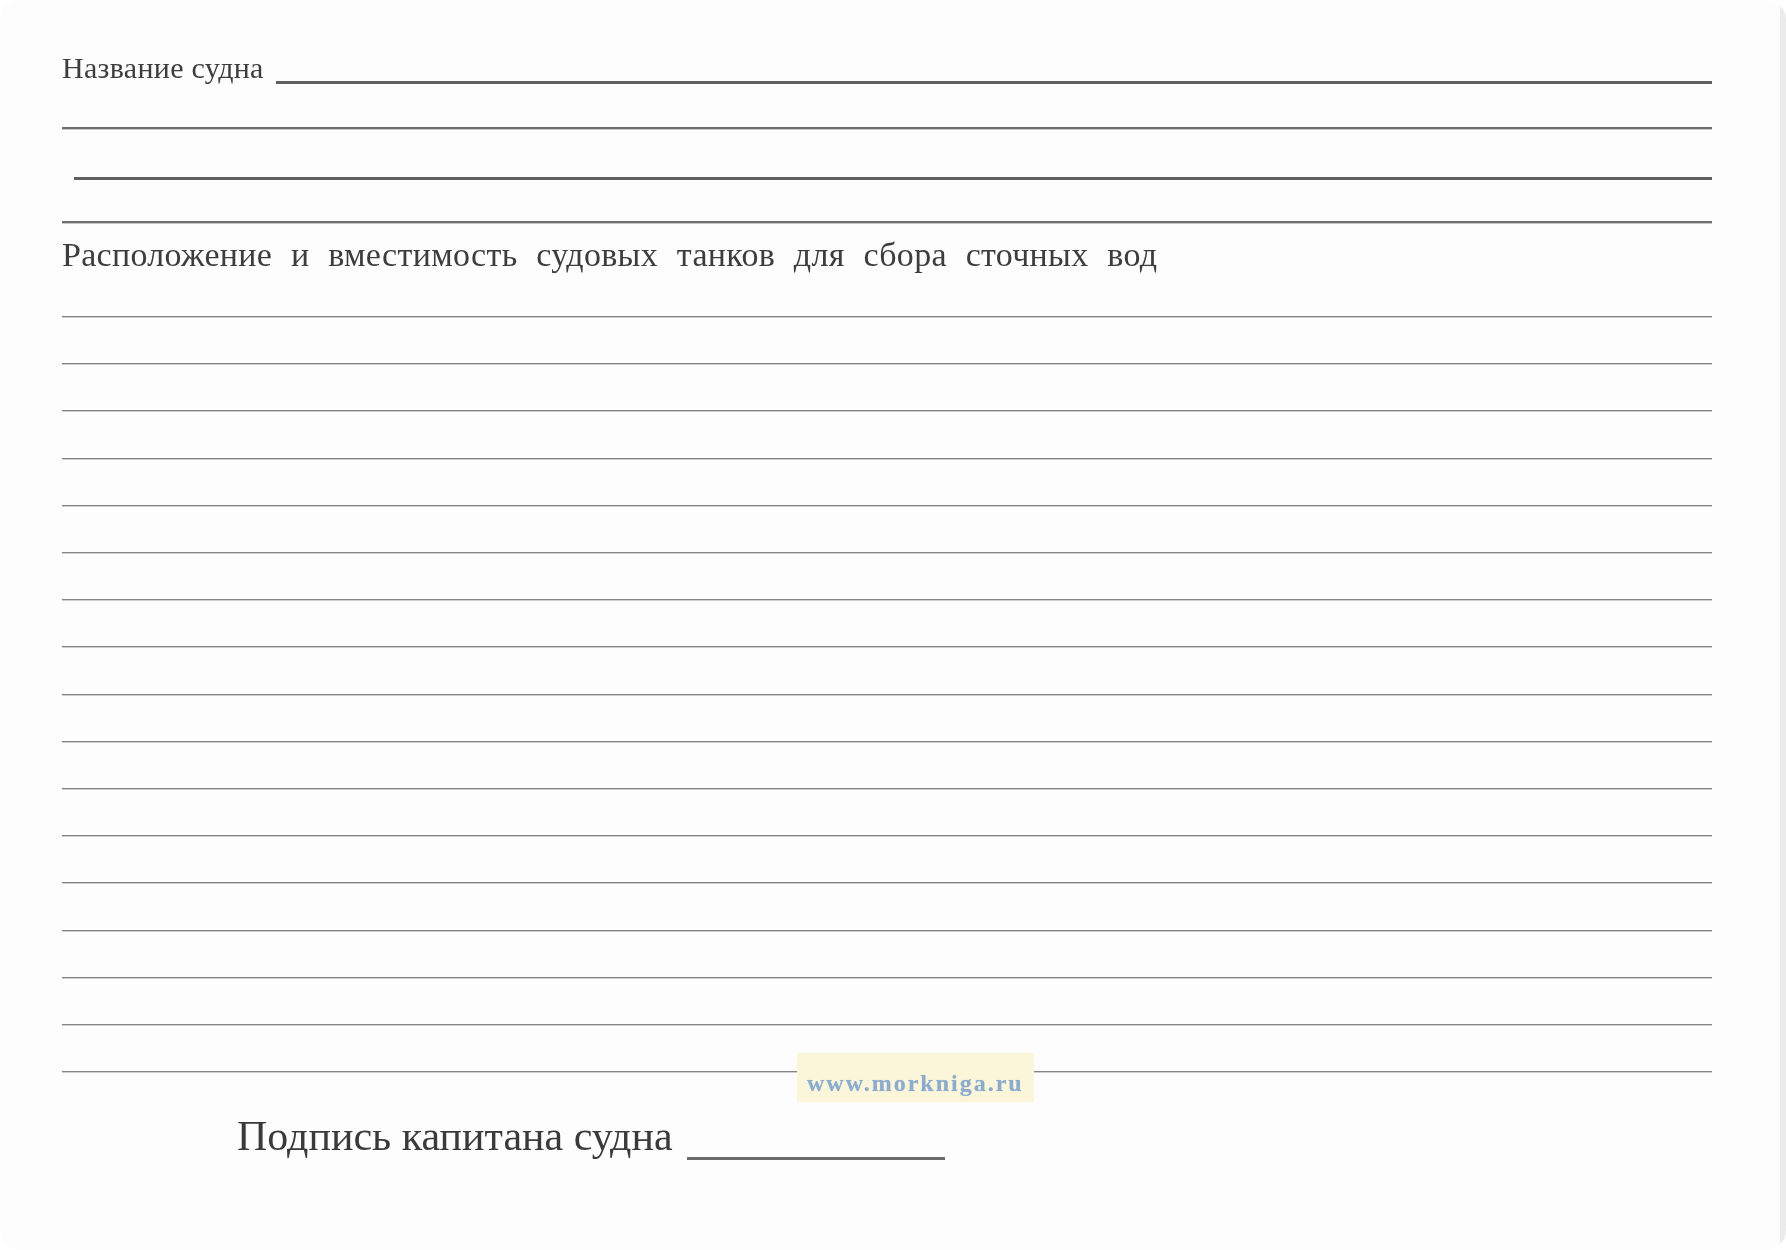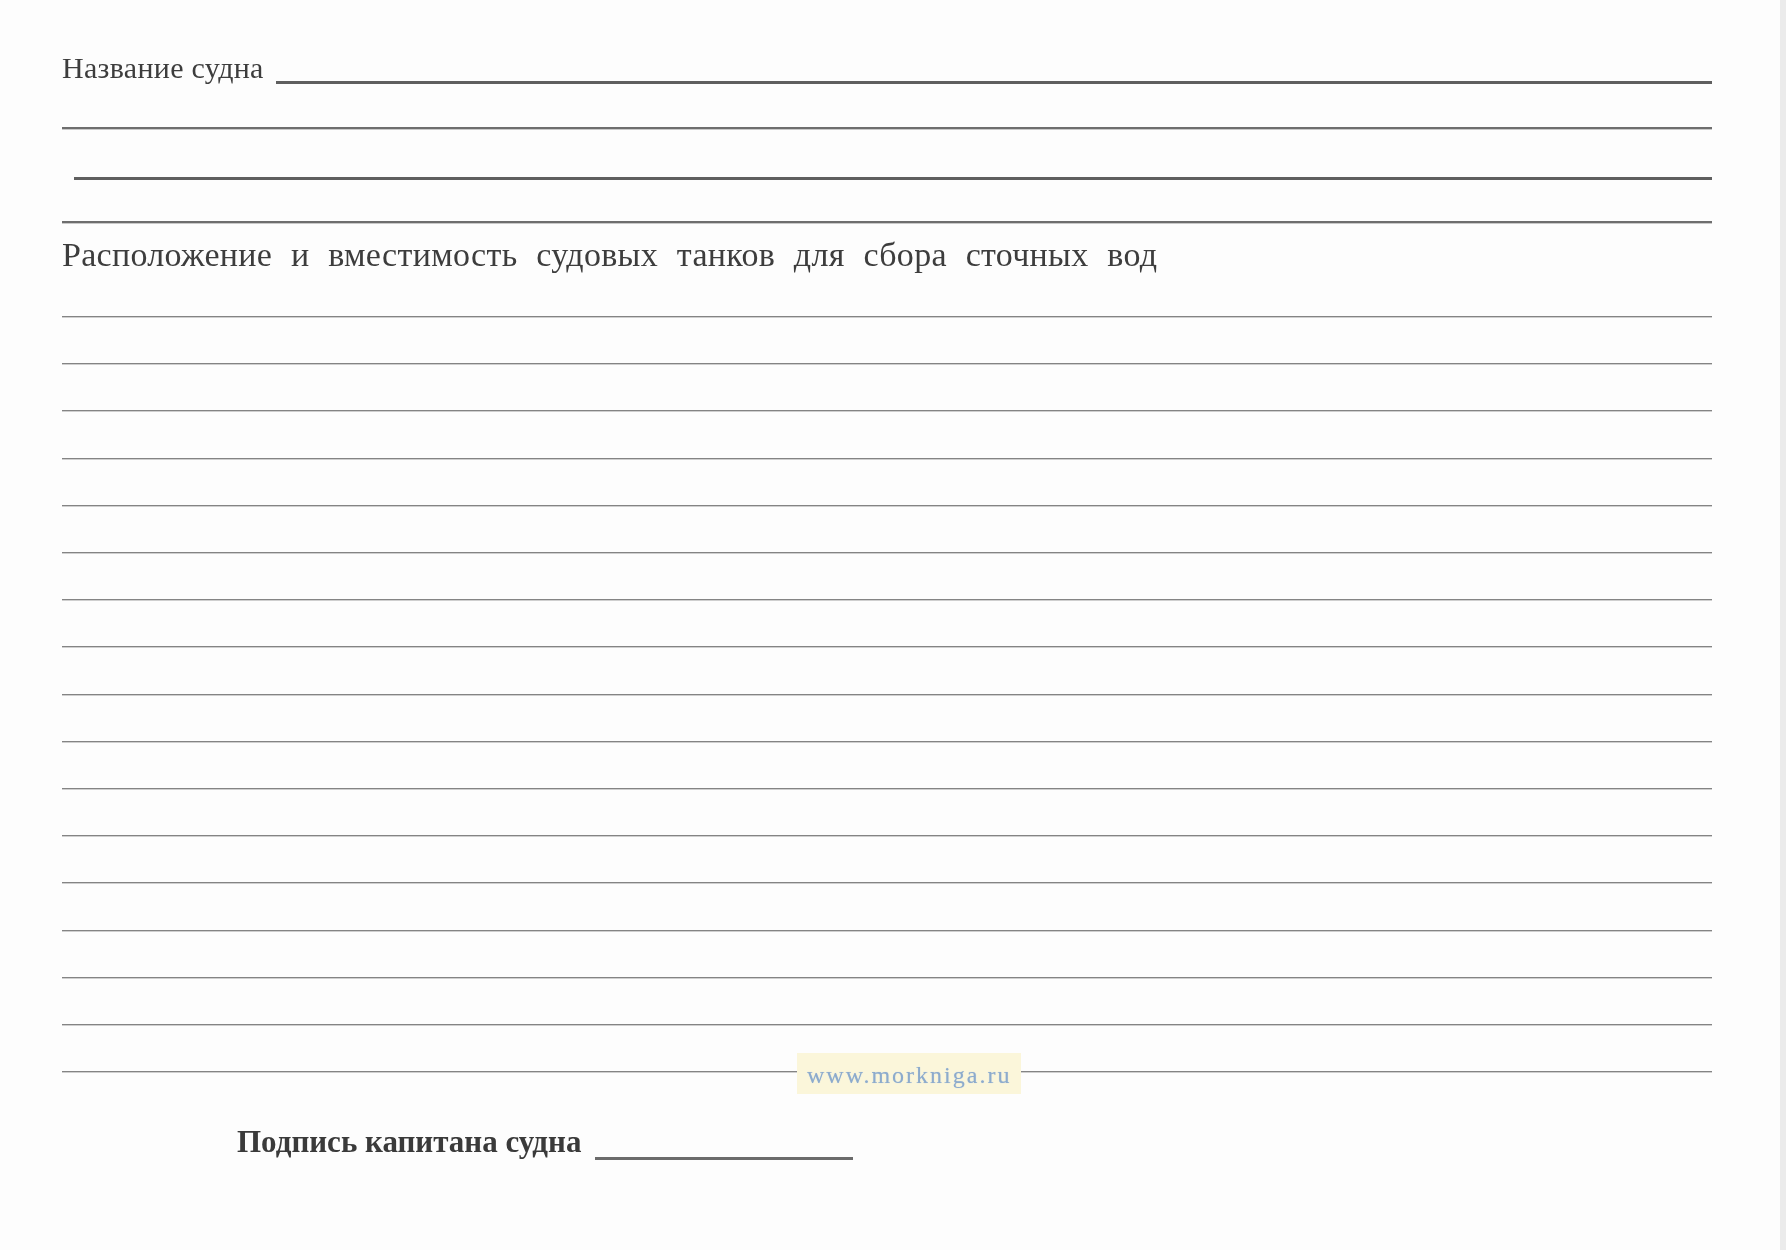--- a/index.html
+++ b/index.html
@@ -5,20 +5,21 @@
   * { margin: 0; padding: 0; box-sizing: border-box; }
   html, body { background: #ffffff; }
   .page {
     position: relative;
     width: 1786px;
     height: 1250px;
     background: #fdfdfd;
     font-family: "Liberation Serif", "DejaVu Serif", serif;
     color: #3d3d3d;
     overflow: hidden;
+    border-radius: 20px;
   }
   
   .edge-strip {
     position: absolute;
     top: 0; right: 0;
     width: 6px; height: 100%;
     background: #ebebeb;
   }
   .field-row {
     position: absolute;
@@ -63,40 +64,40 @@
     left: 62px;
     width: 1650px;
     height: 2px;
     background: #848484;
     border-bottom: 1px solid #cfcfcf;
   }
   .watermark {
     position: absolute;
     left: 797px;
     top: 1053px;
-    padding: 9px 10px 5px 10px;
+    padding: 17px 10px 5px 10px;
     background: #fbf6da;
     color: #8dabcb;
-    font-weight: normal;
+    font-weight: bold;
     font-size: 24px;
     letter-spacing: 2px;
     white-space: nowrap;
     text-shadow: 0 0 1px #b9cde4;
   }
   .signature-row {
     position: absolute;
     left: 237px;
     top: 1120px;
     display: flex;
     align-items: flex-end;
     height: 40px;
   }
   .signature-label {
-    font-size: 31px;
-    font-weight: bold;
+    font-size: 42px;
+    font-weight: normal;
     color: #3a3a3a;
     white-space: nowrap;
   }
   .signature-line {
     width: 258px;
     margin-left: 14px;
     border-bottom: 3px solid #6b6b6b;
     height: 100%;
   }
 </style>

